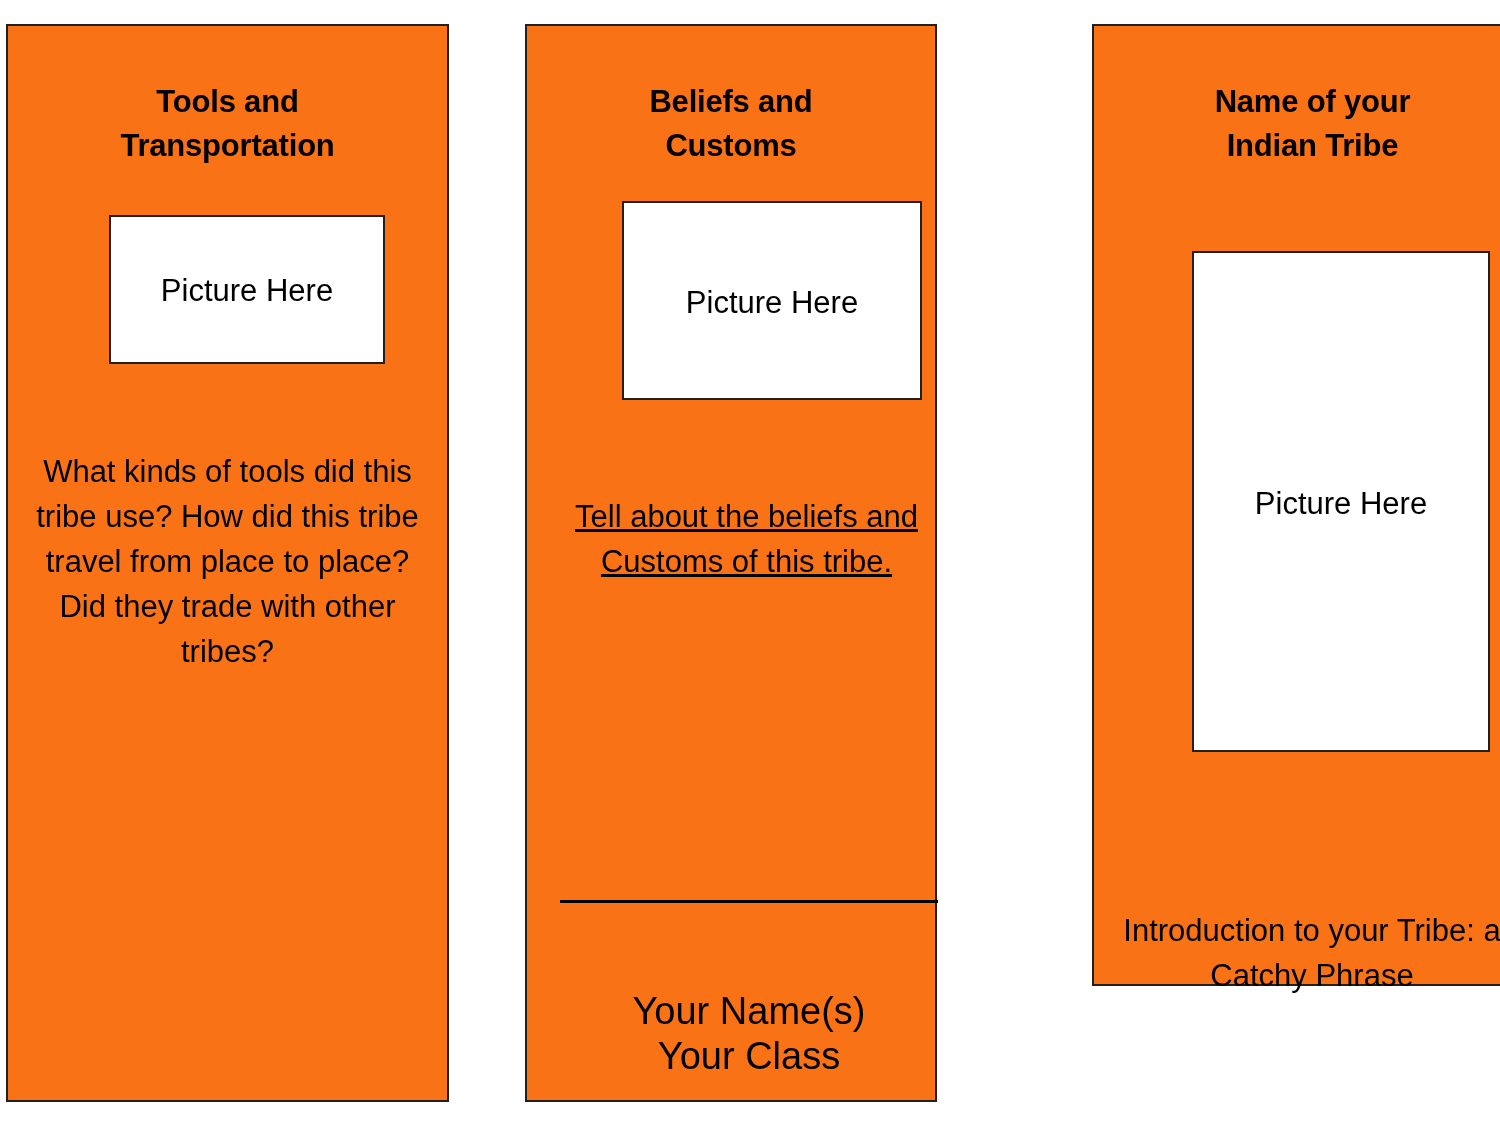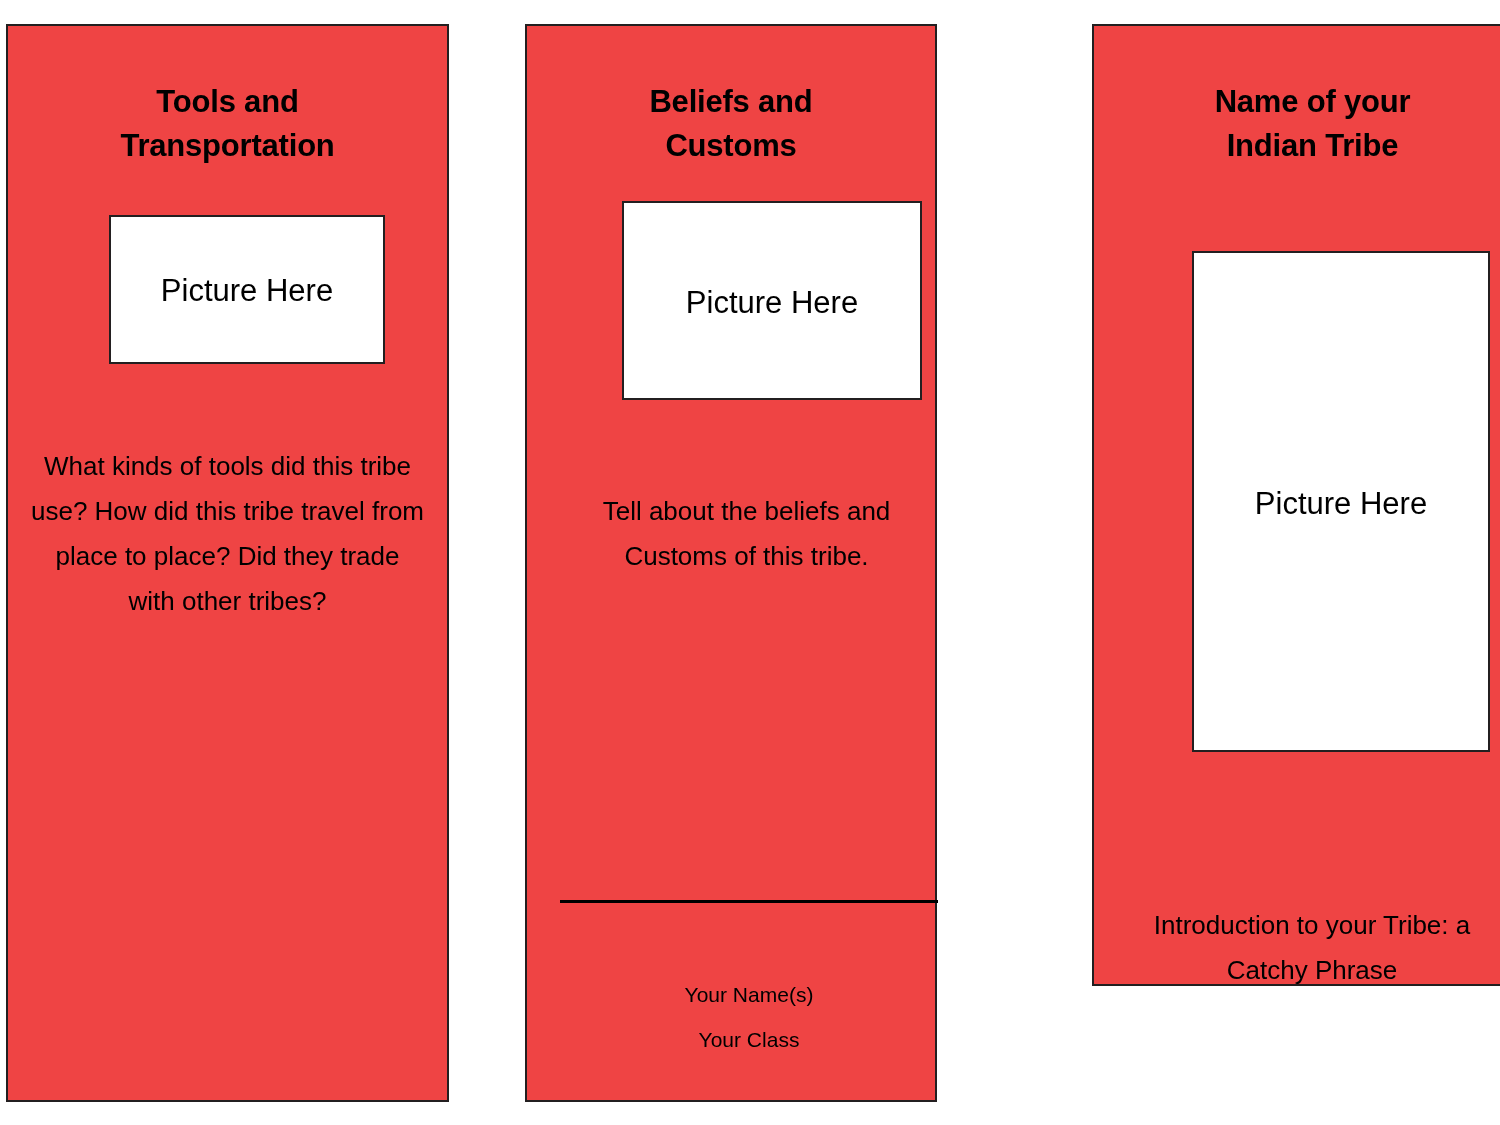--- a/index.html
+++ b/index.html
@@ -21,21 +21,21 @@
     left: 0;
     top: 0;
     width: 1500px;
     height: 1125px;
   }
 
   .panel {
     position: absolute;
     box-sizing: border-box;
     border: 2px solid #231f20;
-    background: #ef4444;
+    background: #f97316;
   }
 
   #panel-1 { left: 6px;    top: 24px; width: 443px; height: 1078px; }
   #panel-2 { left: 525px;  top: 24px; width: 412px; height: 1078px; }
   #panel-3 { left: 1092px; top: 24px; width: 441px; height: 962px; }
 
   .panel-title {
     position: absolute;
     left: 0;
     right: 0;
@@ -74,46 +74,46 @@
 
   #picture-box-2 { left: 75px;  top: 175px; width: 300px; height: 199px; }
   #picture-box-2 .picture-label { top: 82px; }
 
   #picture-box-3 { left: 78px;  top: 225px; width: 298px; height: 501px; }
   #picture-box-3 .picture-label { top: 233px; }
 
   .body-text {
     position: absolute;
     text-align: center;
-    font-size: 26px;
+    font-size: 31px;
     line-height: 45px;
     font-weight: normal;
     white-space: pre-line;
   }
 
   #body-text-1 { left: 22px; top: 392px; width: 395px; }
-  #body-text-2 { left: 32px; top: 437px; width: 375px; }
+  #body-text-2 { left: 32px; top: 437px; width: 375px; text-decoration: underline; }
   #body-text-3 { left: 28px; top: 851px; width: 380px; }
 
   .signature-rule {
     position: absolute;
     left: 33px;
     top: 874px;
     width: 378px;
     height: 0;
     border-top: 3px solid #000000;
   }
 
   .signature-text {
     position: absolute;
     left: 33px;
     top: 925px;
     width: 378px;
     text-align: center;
-    font-size: 21px;
+    font-size: 38px;
     line-height: 45px;
     white-space: pre-line;
   }
 </style>
 </head>
 <body>
 
 <div class="brochure">
 
   <section class="panel" id="panel-1">

